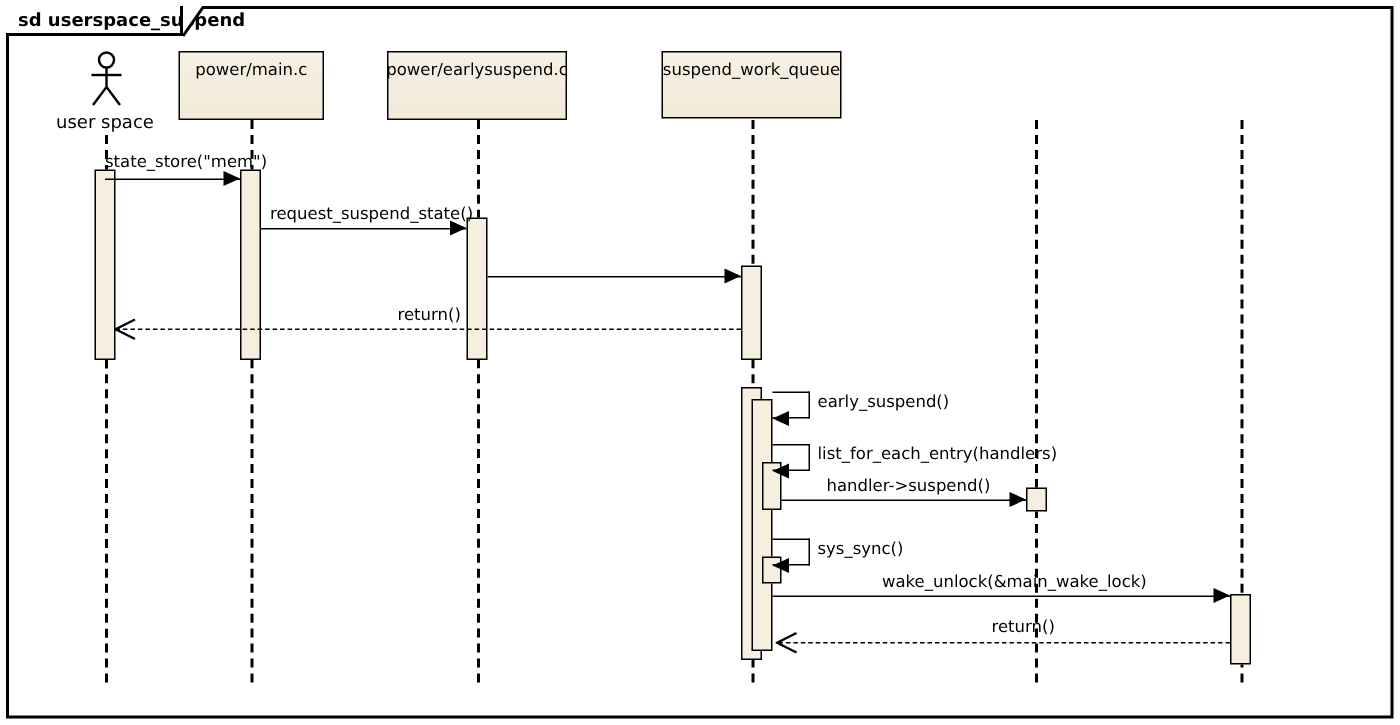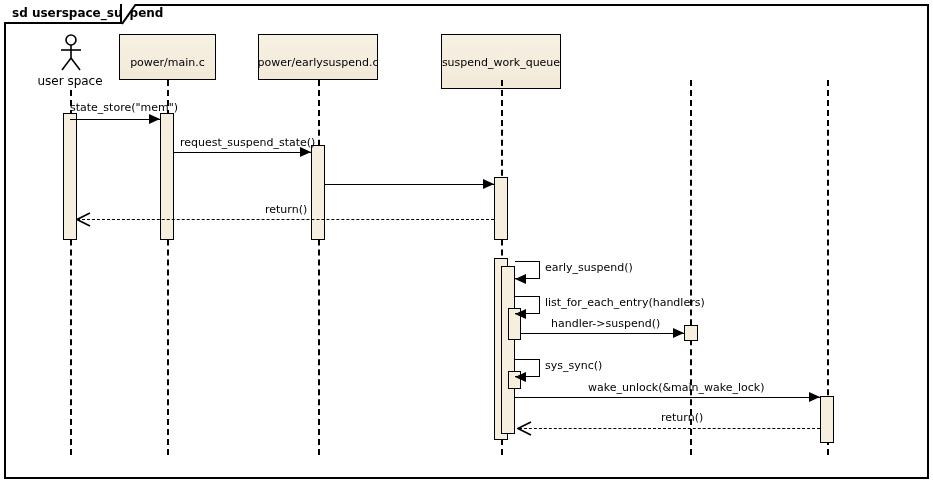--- a/index.html
+++ b/index.html
@@ -14,21 +14,21 @@
              background:#fff;padding:0 0 0 8px;display:flex;align-items:center;}
   #frame-tab .tab-text{font-size:12px;font-weight:bold;color:#000;white-space:nowrap;
                        letter-spacing:0px;padding-right:4px;}
   #frame-tab-corner{position:absolute;top:4px;height:22px;width:16px;overflow:hidden;}
   #frame-tab-corner svg{display:block;}
 
   
   .lifeline-head{position:absolute;box-sizing:border-box;border:1.5px solid #000;
     background:linear-gradient(180deg,#f7f1e4 0%,#f2e9d8 100%);
     display:flex;justify-content:center;align-items:flex-start;}
-  .lifeline-head span{font-size:11px;color:#000;padding-top:21px;white-space:nowrap;}
+  .lifeline-head span{font-size:11px;color:#000;padding-top:5px;white-space:nowrap;}
   .lifeline-line{position:absolute;width:0;border-left:2px dashed #000;}
 
   
   .actor{position:absolute;}
   .actor-label{position:absolute;font-size:12px;color:#000;white-space:nowrap;text-align:center;}
 
   
   .activation{position:absolute;box-sizing:border-box;border:1.5px solid #000;
     background:#f6efe0;}
 
@@ -80,21 +80,21 @@
   <div class="lifeline-head" style="left:119px;top:34px;width:97px;height:46px;">
     <span>power/main.c</span>
   </div>
   <div class="lifeline-line" style="left:167px;top:80px;height:375px;"></div>
 
   <div class="lifeline-head" style="left:258px;top:34px;width:120px;height:46px;">
     <span>power/earlysuspend.c</span>
   </div>
   <div class="lifeline-line" style="left:318px;top:80px;height:375px;"></div>
 
-  <div class="lifeline-head" style="left:441px;top:34px;width:120px;height:55px;">
+  <div class="lifeline-head" style="left:441px;top:34px;width:120px;height:45px;">
     <span>suspend_work_queue</span>
   </div>
   <div class="lifeline-line" style="left:501px;top:80px;height:375px;"></div>
 
   <div class="lifeline-line" style="left:690px;top:80px;height:375px;"></div>
 
   <div class="lifeline-line" style="left:827px;top:80px;height:375px;"></div>
 
   <div class="activation" style="left:63px;top:113px;width:14px;height:127px;"></div>
 

